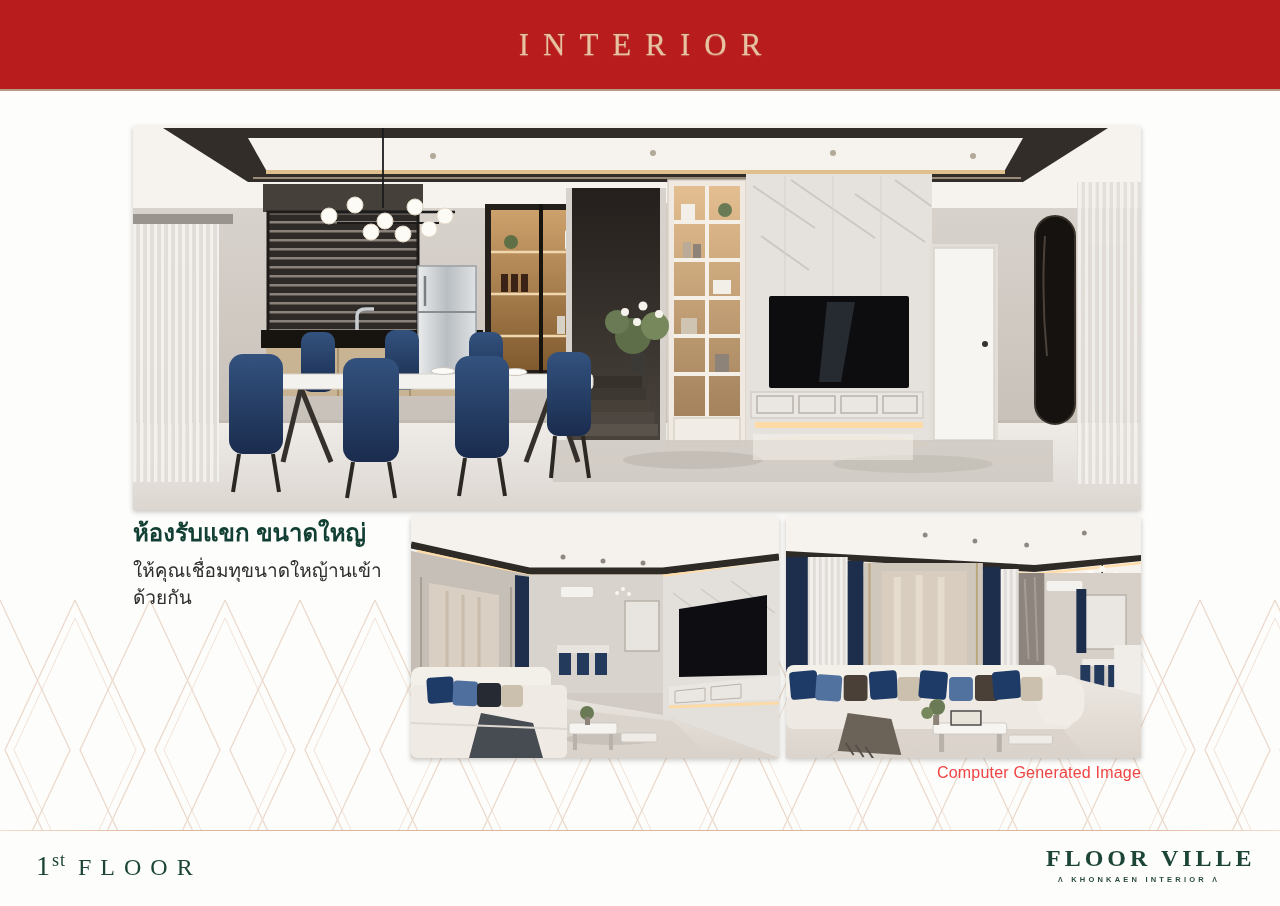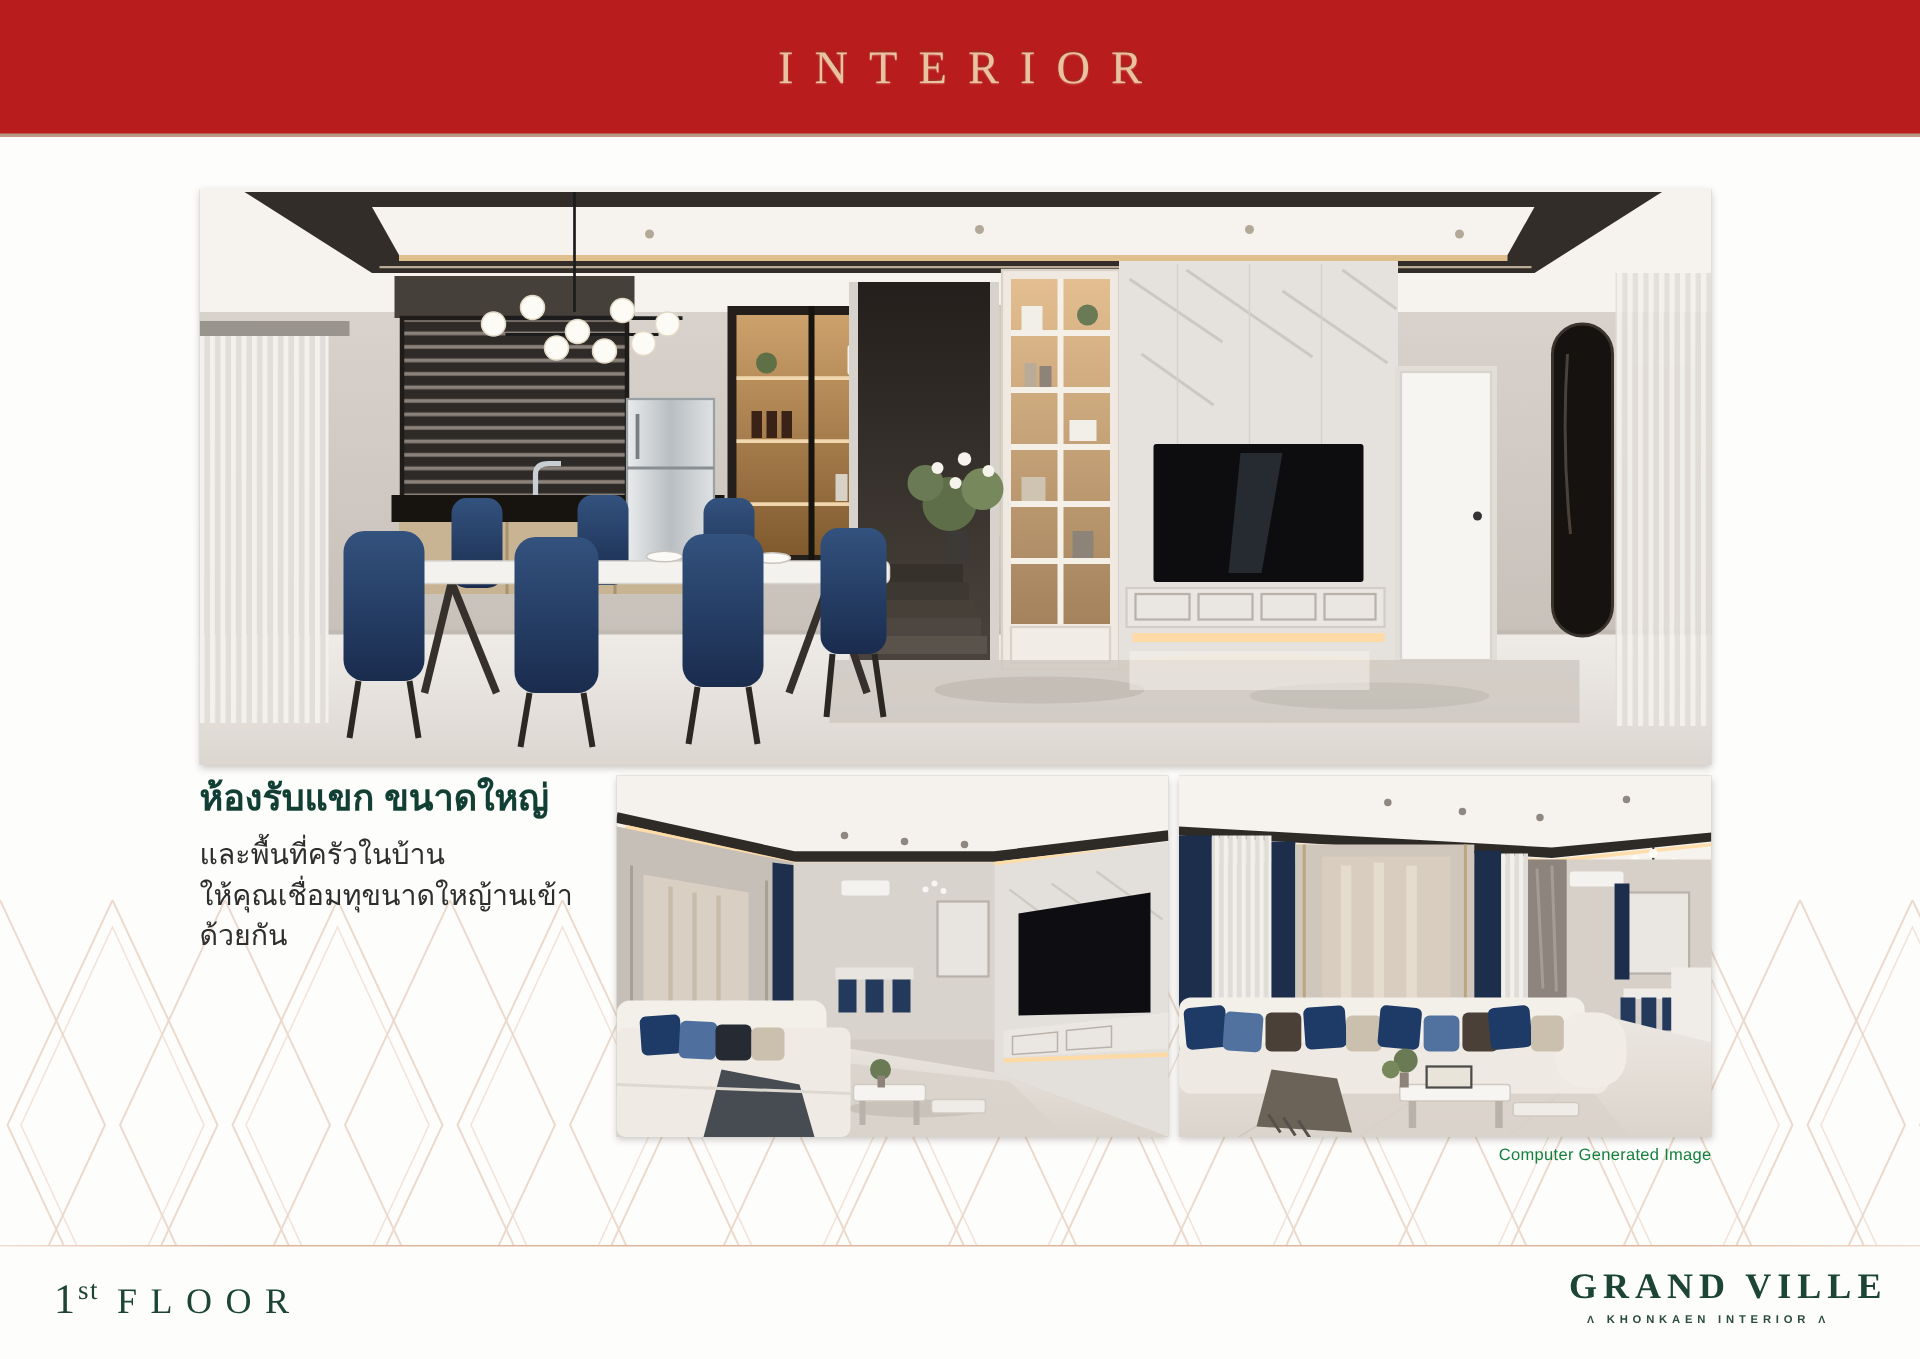--- a/index.html
+++ b/index.html
@@ -26,21 +26,21 @@
   .photo-small-1{left:411px;top:517px;width:368px;height:241px;}
   .photo-small-2{left:786px;top:517px;width:355px;height:241px;}
   
   .desc{position:absolute;left:133px;top:519px;width:280px;z-index:4;}
   .desc-heading{
     font-size:24px;font-weight:bold;color:#123f33;line-height:1.2;margin:0 0 10px 0;
   }
   .desc-line{font-size:19px;color:#2e2e2e;line-height:1.42;}
   
   .cgi-caption{
-    position:absolute;right:139px;top:764px;font-size:11px;color:#15803d;z-index:4;letter-spacing:.2px;
+    position:absolute;right:139px;top:764px;font-size:16px;color:#ef4444;z-index:4;letter-spacing:.2px;
   }
   
   .deco{position:absolute;left:0;top:600px;width:1280px;height:230px;z-index:1;opacity:.85;}
   .deco svg{display:block;width:100%;height:100%;}
   
   .footer-line{
     position:absolute;left:0;top:830px;width:1280px;height:1px;z-index:2;
     background:linear-gradient(90deg,#f3decf, #ddb69c 12%, #ddb69c 88%, #f3decf);
   }
   .floor-label{
@@ -466,32 +466,31 @@
     <rect x="166" y="194" width="30" height="14" fill="#e8e4da" stroke="#3a3a3a" stroke-width="1.5" opacity="0.9"></rect>
     <circle cx="152" cy="190" r="8" fill="#6a7a54"></circle>
       <circle cx="142" cy="196" r="6" fill="#77895c"></circle>
     <rect x="148" y="198" width="6" height="10" fill="#8d8378"></rect>
     <rect x="224" y="218" width="44" height="9" rx="2" fill="#efece7" stroke="#cfc9c2" stroke-width="1"></rect>
   </svg>
 </div>
 
 <div class="desc">
   <div class="desc-heading">ห้องรับแขก ขนาดใหญ่</div>
-  <div class="desc-line">และพื้นที่ครัวในบ้าน</div>
   <div class="desc-line">ให้คุณเชื่อมทุขนาดใหญ้านเข้าด้วยกัน</div>
 </div>
 
 <div class="cgi-caption">Computer Generated Image</div>
 
 <div class="footer-line"></div>
 
 <div class="floor-label">
   <span class="floor-number">1</span><span class="floor-ordinal">st</span><span class="floor-word">FLOOR</span>
 </div>
 
 <div class="brand">
-  <div class="brand-name">GRAND VILLE</div>
+  <div class="brand-name">FLOOR VILLE</div>
   <div class="brand-sub">
     <span class="brand-mark">Λ</span>
     <span>KHONKAEN INTERIOR</span>
     <span class="brand-mark">Λ</span>
   </div>
 </div>
 
 </body></html>

